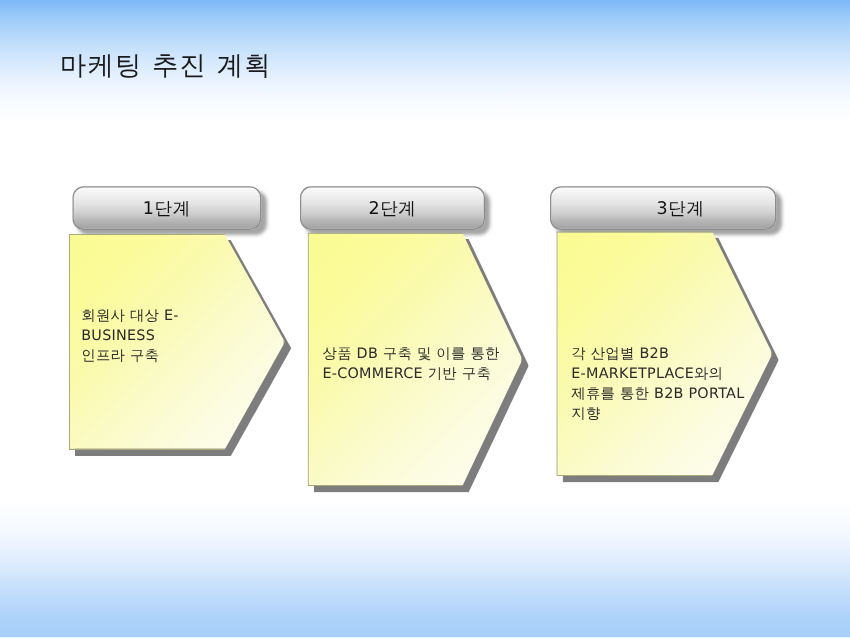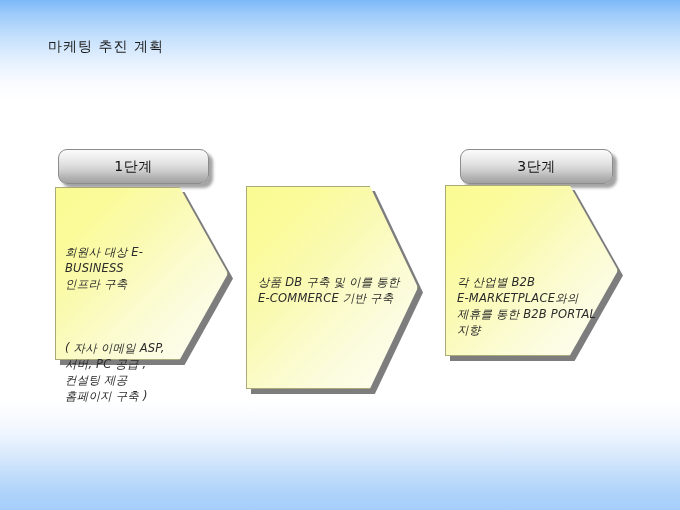--- a/index.html
+++ b/index.html
@@ -30,21 +30,21 @@
         #aed3fa 494px,
         #a5cefa 510px);
     overflow: hidden;
   }
 
   
   #slide-title {
     position: absolute;
     left: 48px;
     top: 38px;
-    font-size: 14px;
+    font-size: 21px;
     color: #1a1a1a;
     letter-spacing: 1px;
     white-space: nowrap;
   }
 
   
   .stage-button {
     position: absolute;
     height: 33px;
     border-radius: 9px;
@@ -62,26 +62,25 @@
     justify-content: center;
     margin-top: 28px;
   }
   .stage-button-label {
     font-size: 14px;
     color: #121212;
     letter-spacing: 0.5px;
   }
   #stage-button-1 { left: 58px;  top: 121px; width: 149px; }
   #stage-button-2 { left: 240px; top: 121px; width: 146px; }
-  #stage-button-3 { left: 460px; top: 121px; width: 151px; }
+  #stage-button-3 { left: 440px; top: 121px; width: 151px; padding-left: 28px; }
 
   
   .chevron-wrap {
     position: absolute;
-    font-style: italic;
   }
   .chevron-shadow,
   .chevron-body {
     position: absolute;
     left: 0;
     top: 0;
     width: 100%;
     height: 100%;
   }
   .chevron-shadow {
@@ -104,21 +103,21 @@
     position: absolute;
     font-size: 11.5px;
     line-height: 16px;
     color: #2b2b2b;
     white-space: pre;
     letter-spacing: 0.2px;
   }
 
   #chevron-1 { left: 55px;  top: 187px; width: 173px; height: 173px; }
   #chevron-2 { left: 246px; top: 186px; width: 172px; height: 203px; }
-  #chevron-3 { left: 445px; top: 185px; width: 173px; height: 171px; }
+  #chevron-3 { left: 445px; top: 185px; width: 173px; height: 196px; }
 
   #chevron-1 .chevron-shadow,
   #chevron-1 .chevron-body {
     clip-path: polygon(0% 0%, 72% 0%, 100% 50%, 72% 100%, 0% 100%);
   }
   #chevron-2 .chevron-shadow,
   #chevron-2 .chevron-body {
     clip-path: polygon(0% 0%, 72% 0%, 100% 50%, 72% 100%, 0% 100%);
   }
   #chevron-3 .chevron-shadow,
@@ -143,27 +142,26 @@
     <span class="stage-button-label">1단계</span>
   </div>
 
   <div class="chevron-wrap" id="chevron-1">
     <div class="chevron-shadow"></div>
     <div class="chevron-body"></div>
     <div class="chevron-text" id="chevron-1-text">
       <div class="para">회원사 대상 E-
 BUSINESS
 인프라 구축</div>
-      <div class="para">( 자사 이메일 ASP,
-서버, PC 공급 ,
-컨설팅 제공
-홈페이지 구축 )</div>
     </div>
   </div>
 
+  <div class="stage-button" id="stage-button-2">
+    <span class="stage-button-label">2단계</span>
+  </div>
 
   <div class="chevron-wrap" id="chevron-2">
     <div class="chevron-shadow"></div>
     <div class="chevron-body"></div>
     <div class="chevron-text" id="chevron-2-text">
       <div class="para">상품 DB 구축 및 이를 통한
 E-COMMERCE 기반 구축</div>
     </div>
   </div>
 

